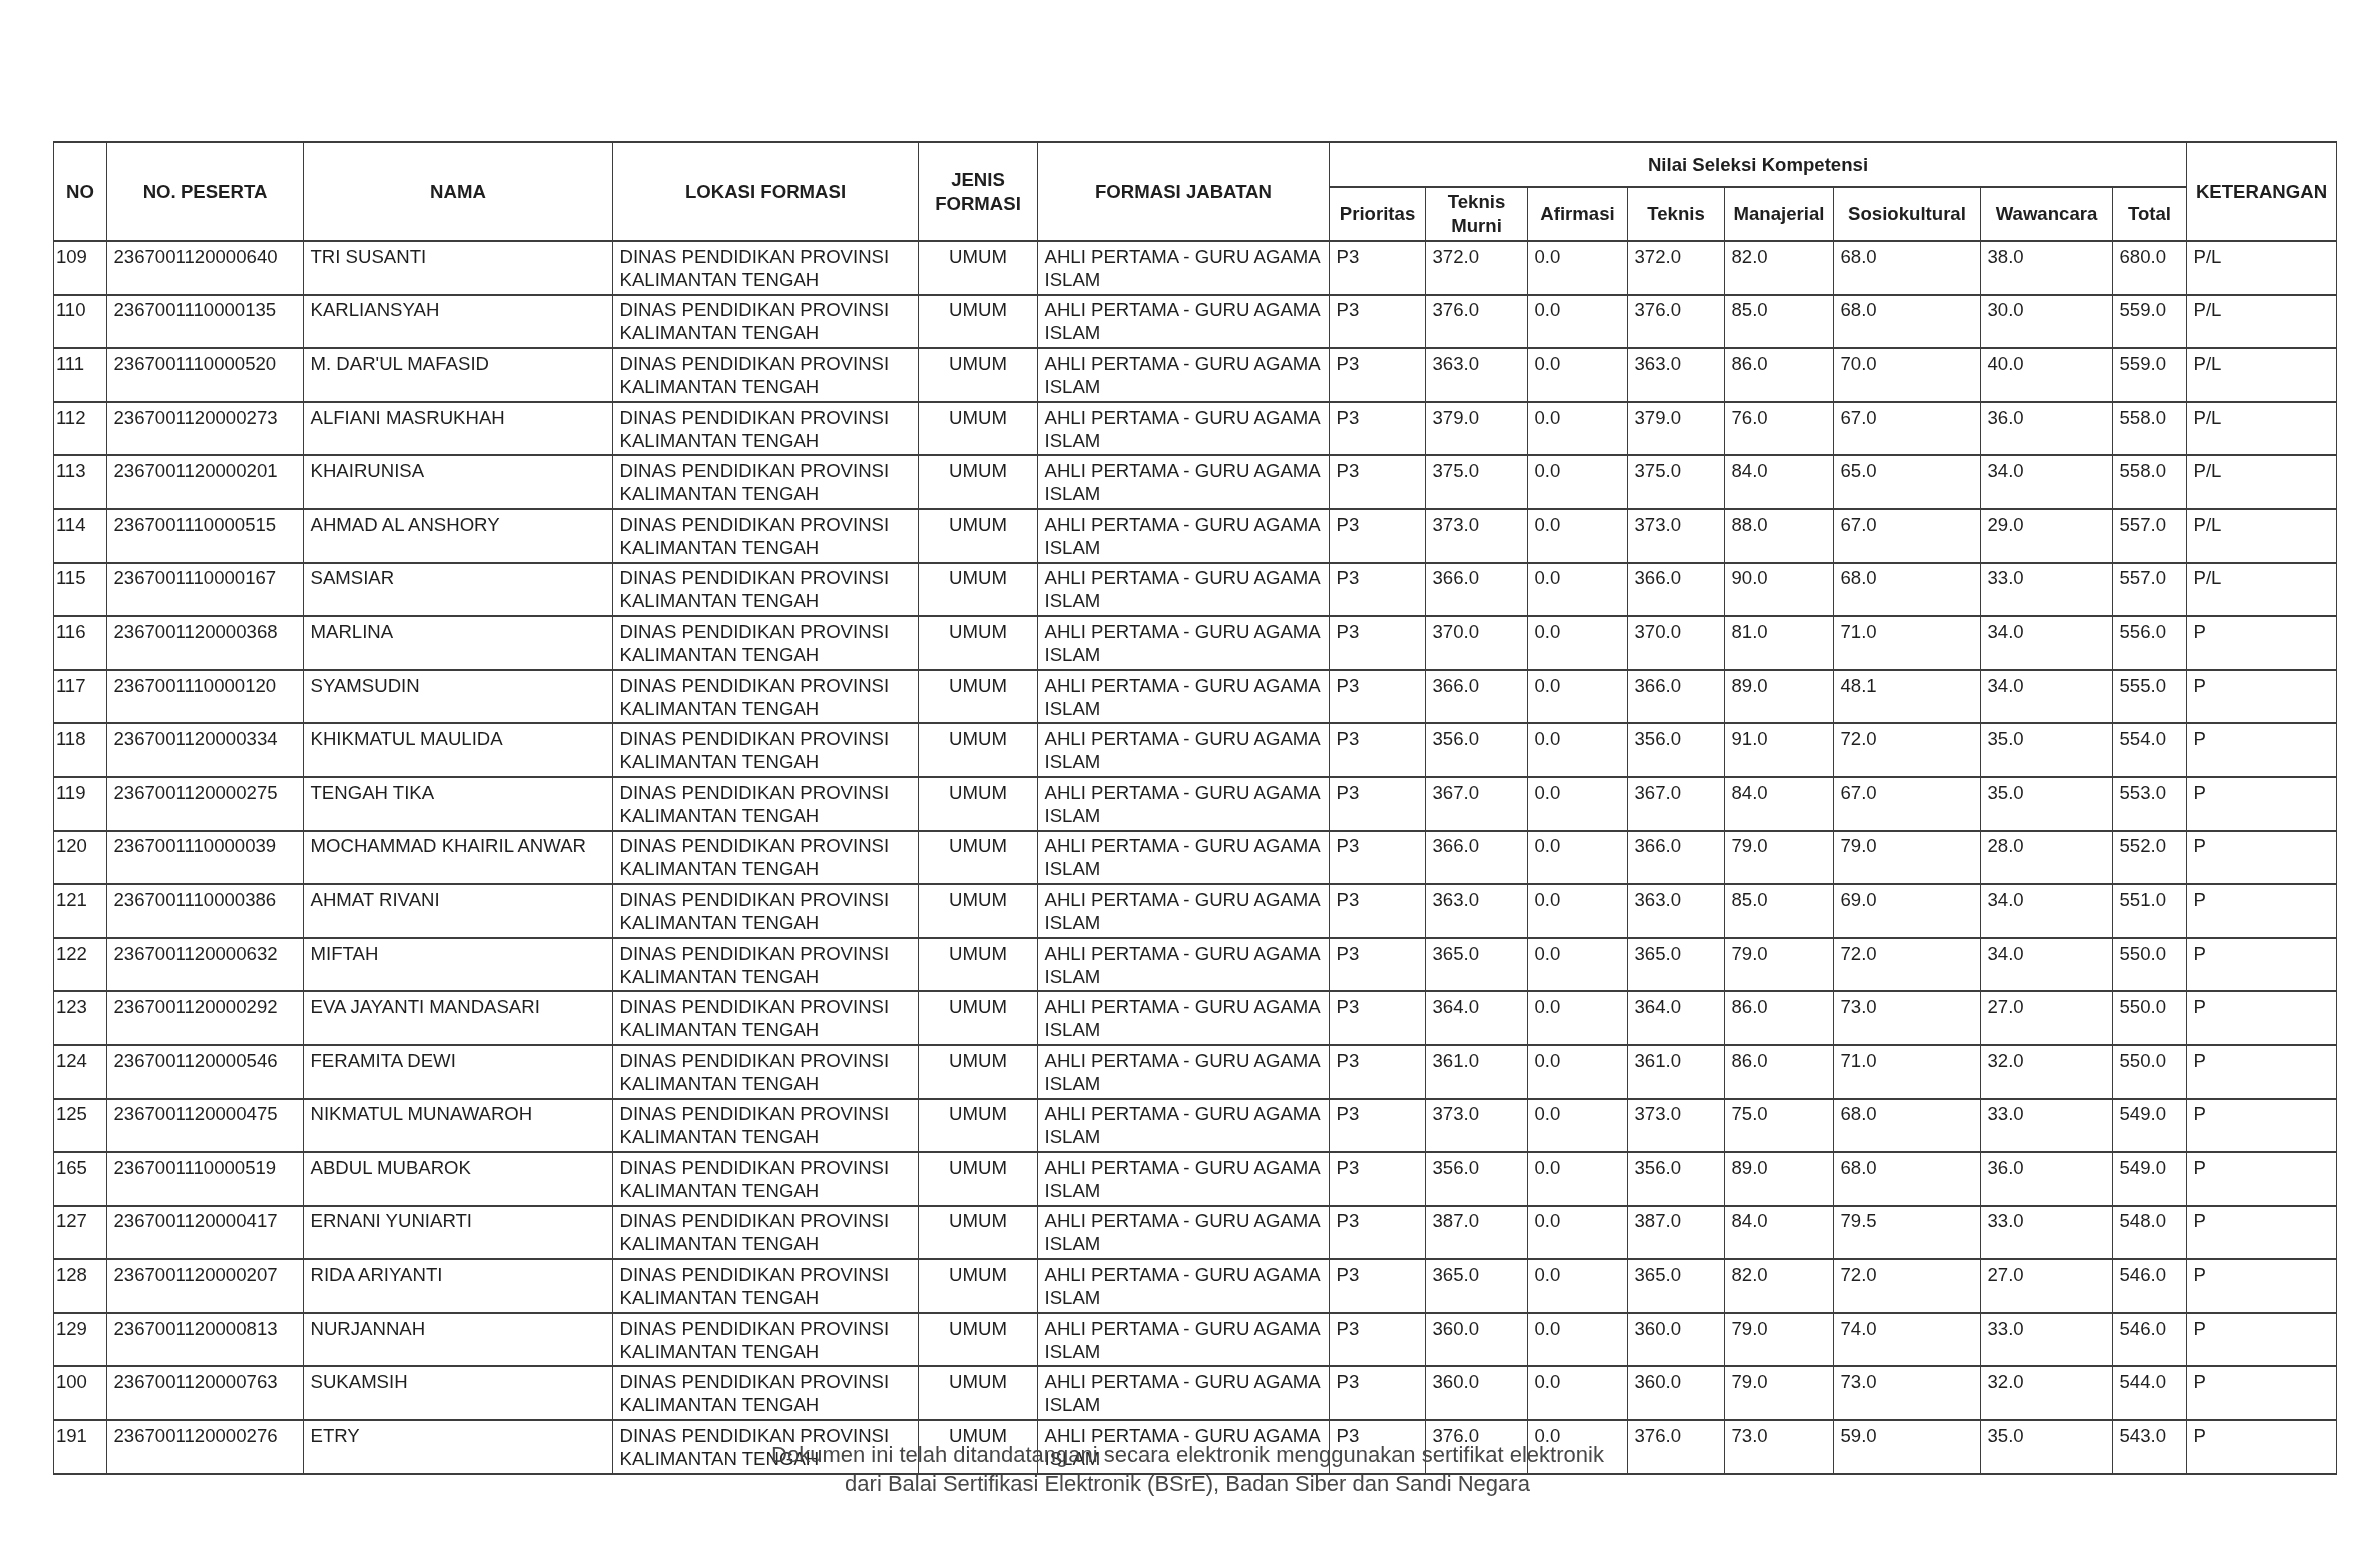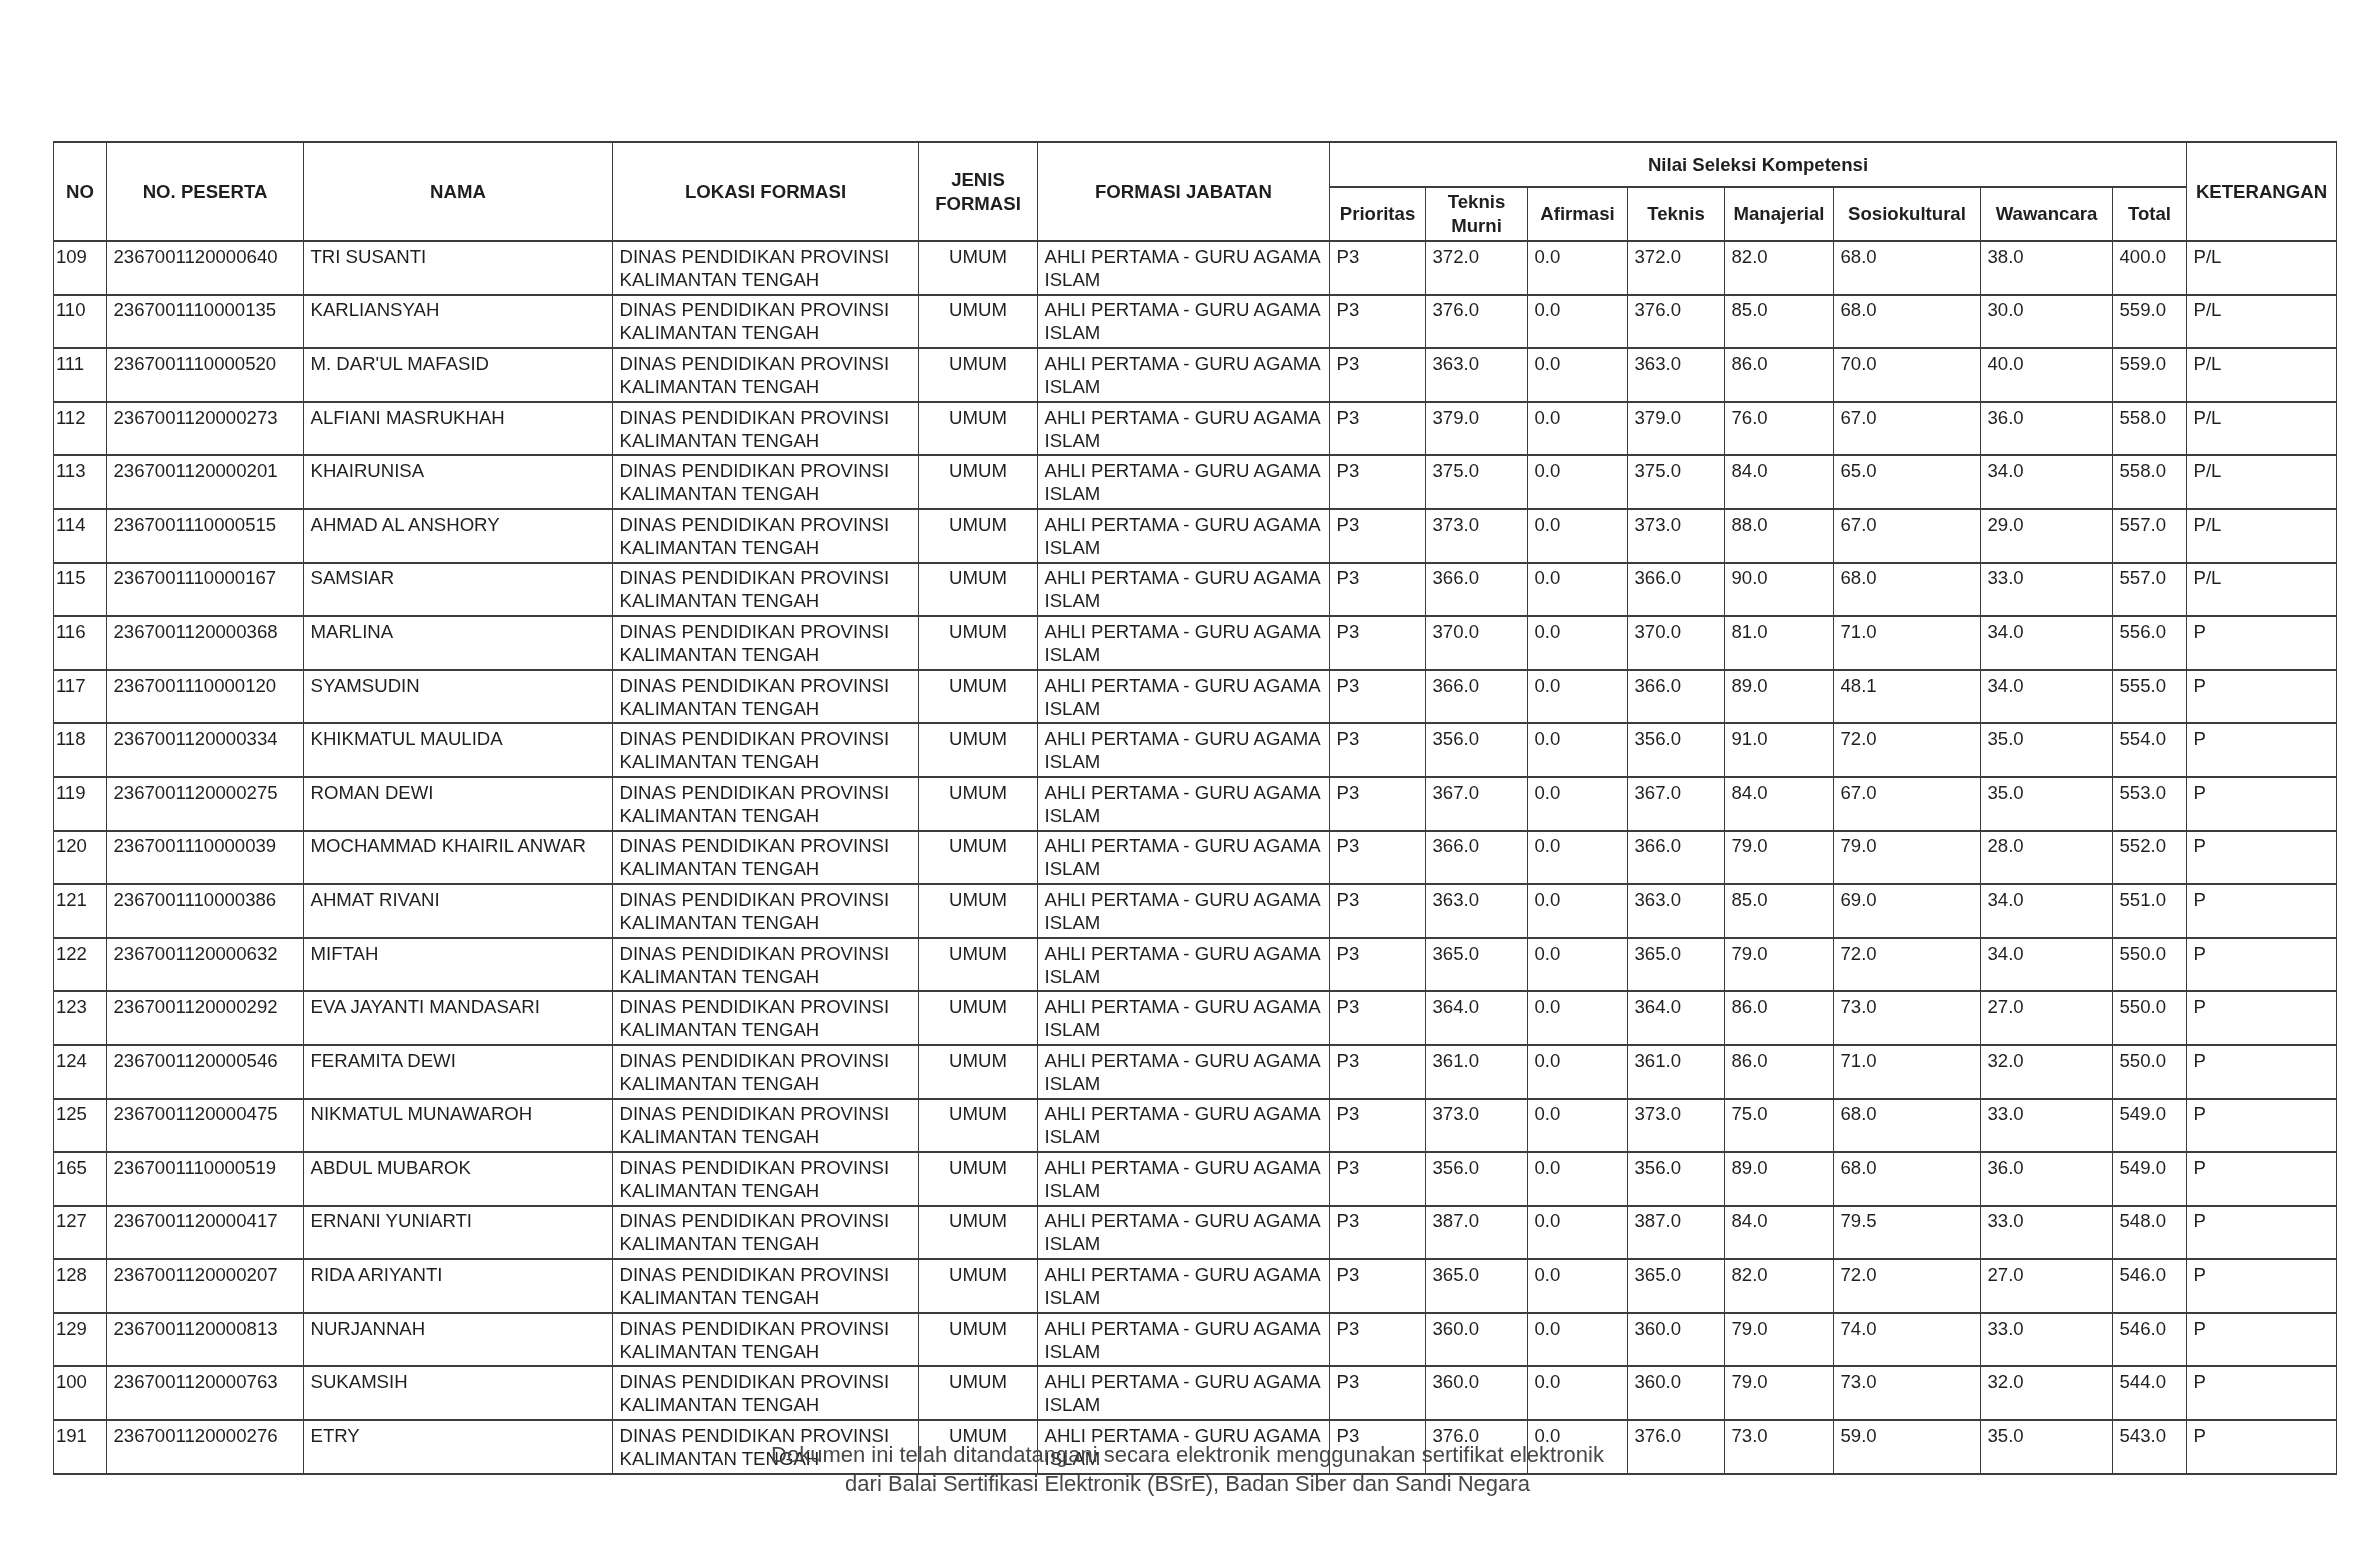--- a/index.html
+++ b/index.html
@@ -111,21 +111,21 @@
           <td class="c-lokasi">DINAS PENDIDIKAN PROVINSI KALIMANTAN TENGAH</td>
           <td class="c-jenis">UMUM</td>
           <td class="c-jabatan">AHLI PERTAMA - GURU AGAMA ISLAM</td>
           <td class="c-prioritas">P3</td>
           <td class="c-teknis_murni">372.0</td>
           <td class="c-afirmasi">0.0</td>
           <td class="c-teknis">372.0</td>
           <td class="c-manajerial">82.0</td>
           <td class="c-sosiokultural">68.0</td>
           <td class="c-wawancara">38.0</td>
-          <td class="c-total">400.0</td>
+          <td class="c-total">680.0</td>
           <td class="c-keterangan">P/L</td>
         </tr>
         <tr>
           <td class="c-no">110</td>
           <td class="c-peserta">2367001110000135</td>
           <td class="c-nama">KARLIANSYAH</td>
           <td class="c-lokasi">DINAS PENDIDIKAN PROVINSI KALIMANTAN TENGAH</td>
           <td class="c-jenis">UMUM</td>
           <td class="c-jabatan">AHLI PERTAMA - GURU AGAMA ISLAM</td>
           <td class="c-prioritas">P3</td>
@@ -270,21 +270,21 @@
           <td class="c-teknis">356.0</td>
           <td class="c-manajerial">91.0</td>
           <td class="c-sosiokultural">72.0</td>
           <td class="c-wawancara">35.0</td>
           <td class="c-total">554.0</td>
           <td class="c-keterangan">P</td>
         </tr>
         <tr>
           <td class="c-no">119</td>
           <td class="c-peserta">2367001120000275</td>
-          <td class="c-nama">ROMAN DEWI</td>
+          <td class="c-nama">TENGAH TIKA</td>
           <td class="c-lokasi">DINAS PENDIDIKAN PROVINSI KALIMANTAN TENGAH</td>
           <td class="c-jenis">UMUM</td>
           <td class="c-jabatan">AHLI PERTAMA - GURU AGAMA ISLAM</td>
           <td class="c-prioritas">P3</td>
           <td class="c-teknis_murni">367.0</td>
           <td class="c-afirmasi">0.0</td>
           <td class="c-teknis">367.0</td>
           <td class="c-manajerial">84.0</td>
           <td class="c-sosiokultural">67.0</td>
           <td class="c-wawancara">35.0</td>

